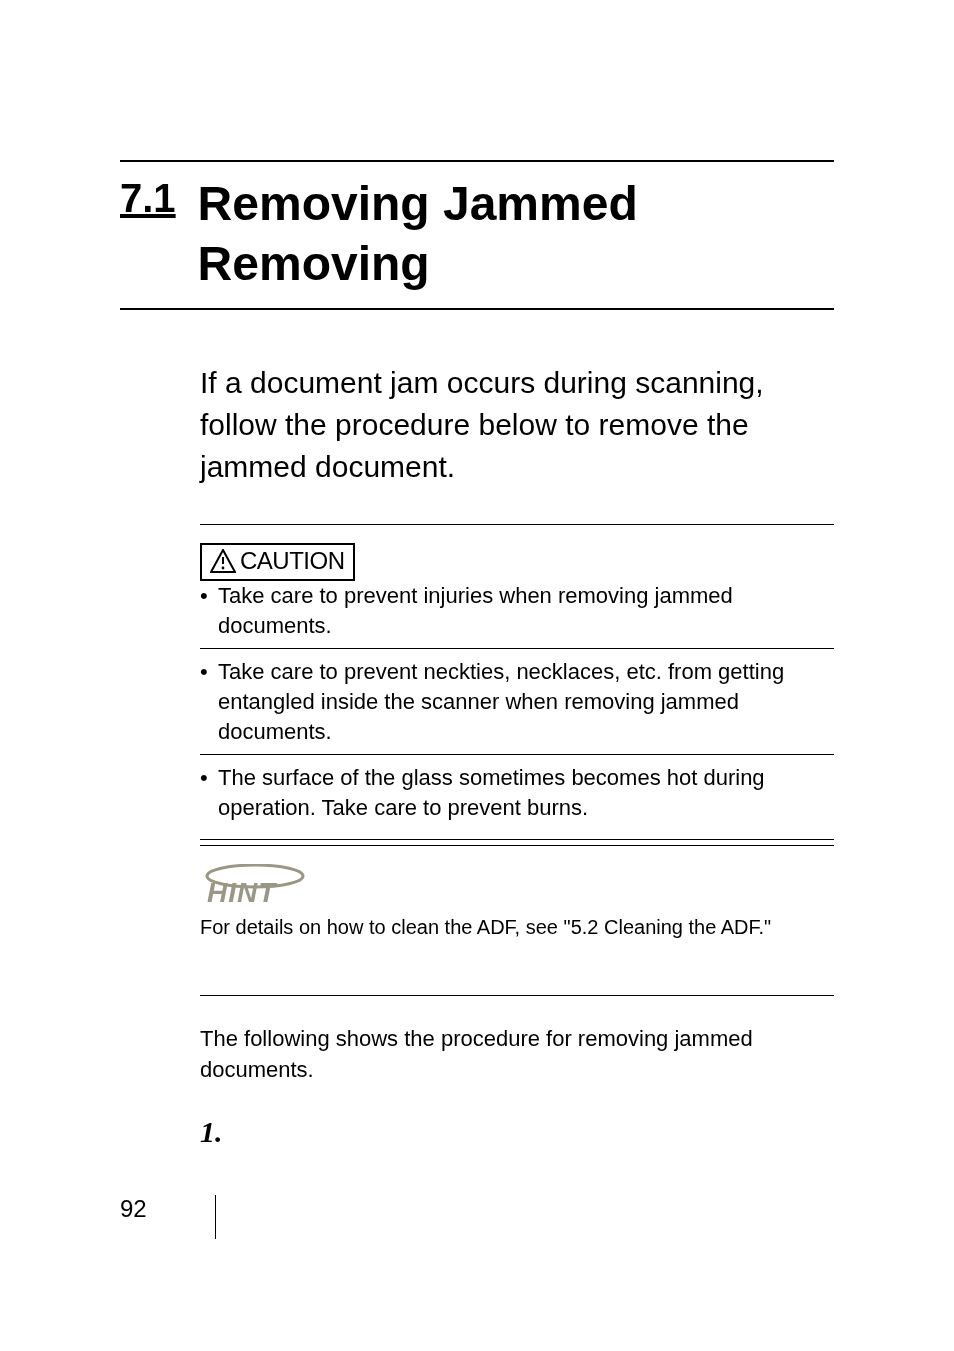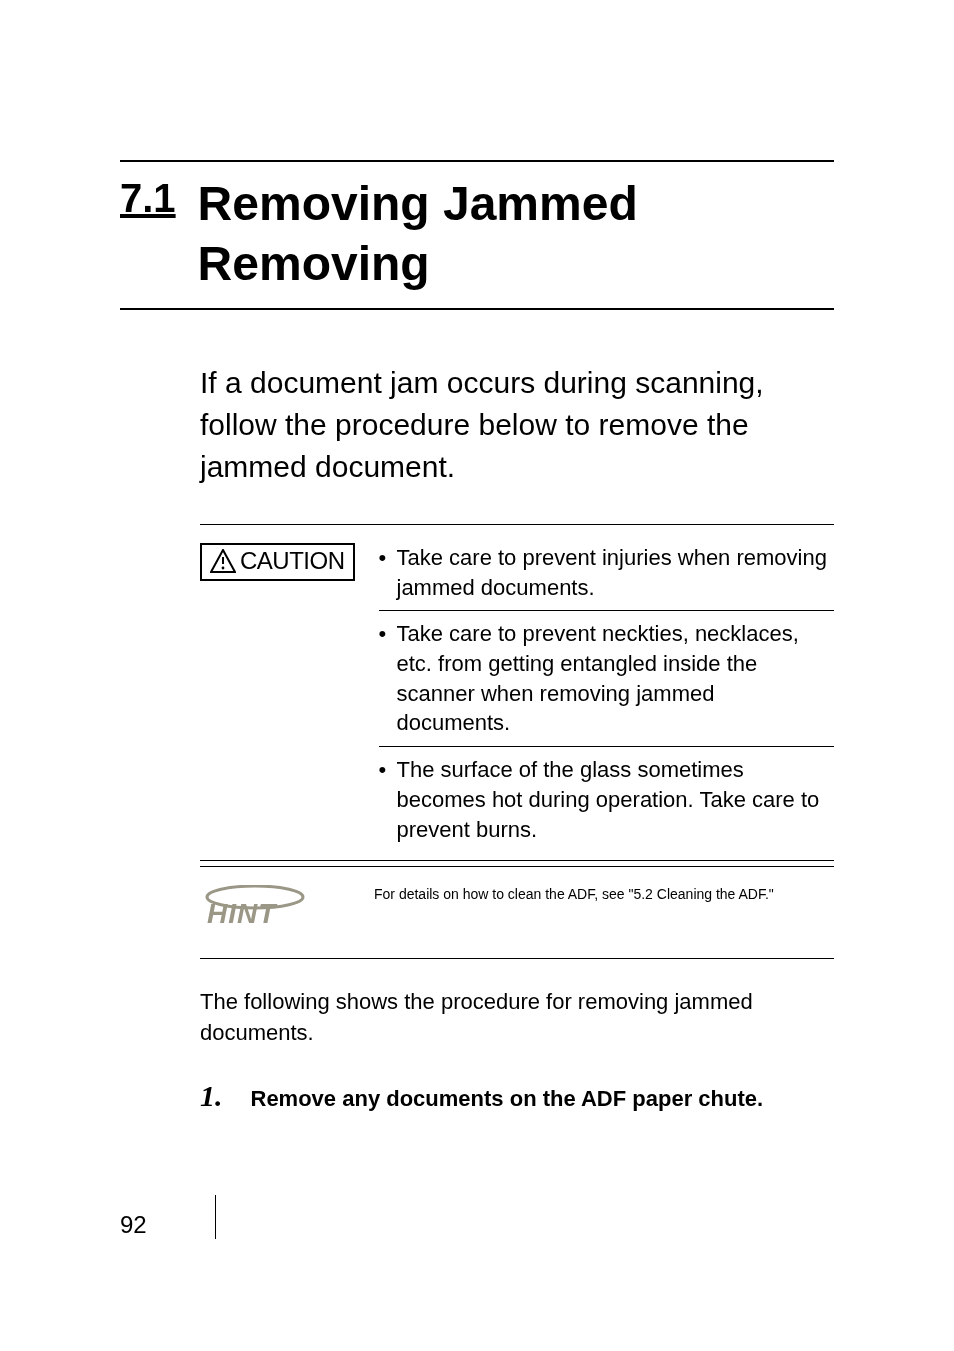--- a/index.html
+++ b/index.html
@@ -45,20 +45,21 @@
       margin-left: 80px;
       margin-bottom: 36px;
       margin-top: 28px;
     }
     .callout {
       margin-left: 80px;
       border-top: 1px solid #000;
       padding-top: 18px;
       display: flex;
       align-items: flex-start;
+      flex-direction: column;
     }
     .callout-bottom-rule {
       margin-left: 80px;
       border-top: 1px solid #000;
     }
     .caution-badge {
       border: 2px solid #000;
       padding: 2px 8px 4px 8px;
       display: inline-flex;
       align-items: center;
@@ -90,21 +91,21 @@
     }
     .callout-list > li:first-child { border-top: none; padding-top: 0; }
     .callout-list > li:last-child { padding-bottom: 16px; }
     .callout-list .bullet {
       position: absolute;
       left: 0;
       top: 8px;
     }
     .callout-list > li:first-child .bullet { top: 0; }
     .hint-body {
-      font-size: 14px;
+      font-size: 20px;
       line-height: 1.35;
       flex: 1;
       padding-bottom: 54px;
     }
     .spacer-thin {
       margin-left: 80px;
       border-top: 1px solid #000;
       height: 6px;
     }
     .followup {
@@ -128,21 +129,21 @@
     }
     .step-text {
       font-size: 22px;
       font-weight: bold;
     }
     .footer {
       position: absolute;
       bottom: 112px;
       left: 120px;
       display: flex;
-      align-items: flex-end;
+      align-items: flex-start;
       font-size: 20px;
       gap: 32px;
     }
     .footer-page {
       font-size: 24px;
       padding-right: 20px;
     }
     .footer-divider {
       border-left: 1px solid #000;
       height: 44px;
@@ -195,21 +196,20 @@
     </div>
     <div class="hint-body">For details on how to clean the ADF, see "5.2 Cleaning the ADF."</div>
   </div>
 
   <div class="callout-bottom-rule"></div>
 
   <p class="followup">The following shows the procedure for removing jammed documents.</p>
 
   <div class="step">
     <span class="step-num">1.</span>
-    <span class="step-text">Remove any documents on the ADF paper chute.</span>
   </div>
 
 </div>
 
 <div class="footer">
   <span class="footer-page">92</span>
   <span class="footer-divider"></span>
 </div>
 
 </body></html>

